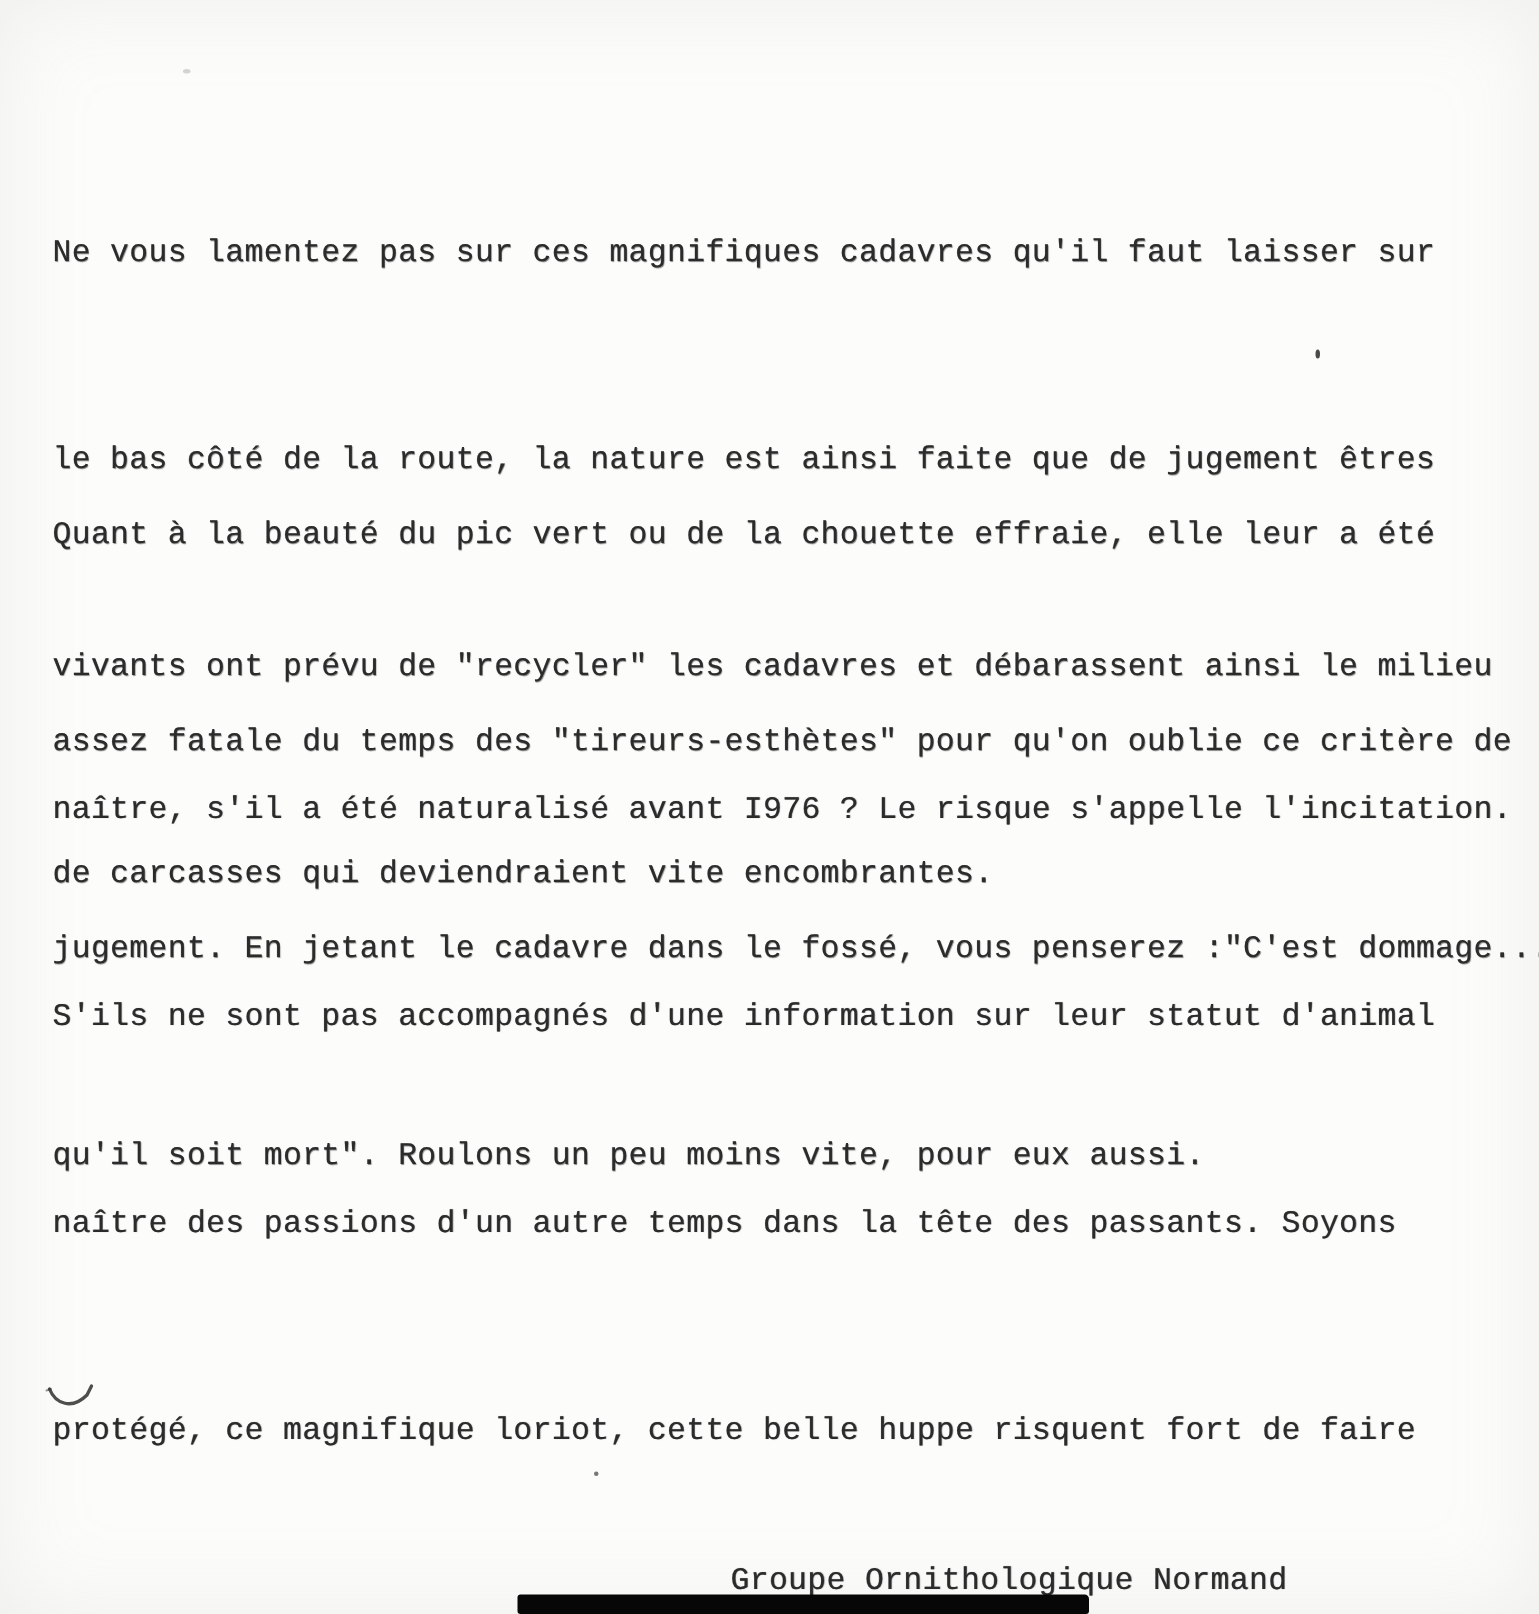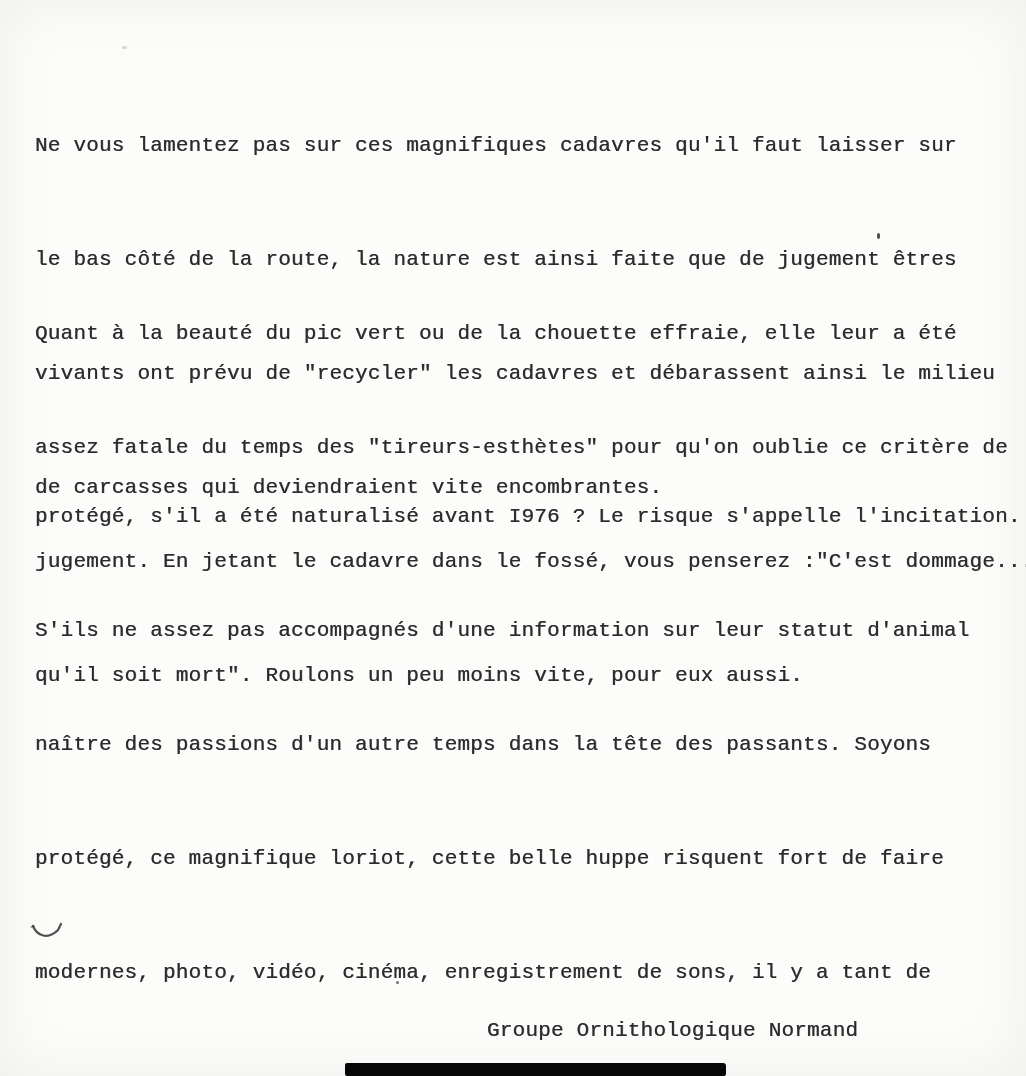--- a/index.html
+++ b/index.html
@@ -22,21 +22,21 @@
     font-size: 21px;
     line-height: 38px;
     letter-spacing: 0.2px;
     white-space: pre;
     text-shadow: 0.4px 0.4px 0.6px rgba(45,45,45,0.55), -0.2px 0 0.4px rgba(45,45,45,0.3);
   }
   .para-1 { top: 51px; }
   .para-2 { top: 239px; }
   .para-3 { top: 422px; }
   .signature { top: 936px; left: 487px; }
-  .tline { height: 38px; }
+  .tline { height: 38px; margin-top: 24px; }
   .pen-mark { position: absolute; left: 28px; top: 910px; }
   .bottom-bar {
     position: absolute;
     left: 345px; top: 1063px;
     width: 381px; height: 13px;
     background: #070707;
     border-radius: 2px 3px 2px 2px;
   }
   .speck { position: absolute; background: #8a8a86; border-radius: 50%; }
   .speck-a { left: 877px; top: 233px; width: 3px; height: 6px; background:#4a4a48; }
@@ -56,22 +56,22 @@
   </div>
 
   <div class="typed para-2">
     <div class="tline">Quant à la beauté du pic vert ou de la chouette effraie, elle leur a été</div>
     <div class="tline">assez fatale du temps des "tireurs-esthètes" pour qu'on oublie ce critère de</div>
     <div class="tline">jugement. En jetant le cadavre dans le fossé, vous penserez :"C'est dommage...</div>
     <div class="tline">qu'il soit mort". Roulons un peu moins vite, pour eux aussi.</div>
   </div>
 
   <div class="typed para-3">
-    <div class="tline">protégé, s'il a été naturalisé avant I976 ? Le risque s'appelle l'incitation.</div>
-    <div class="tline">S'ils ne assez pas accompagnés d'une information sur leur statut d'animal</div>
+    <div class="tline">naître, s'il a été naturalisé avant I976 ? Le risque s'appelle l'incitation.</div>
+    <div class="tline">S'ils ne sont pas accompagnés d'une information sur leur statut d'animal</div>
     <div class="tline">naître des passions d'un autre temps dans la tête des passants. Soyons</div>
     <div class="tline">protégé, ce magnifique loriot, cette belle huppe risquent fort de faire</div>
     <div class="tline">modernes, photo, vidéo, cinéma, enregistrement de sons, il y a tant de</div>
     
   </div>
 
   <div class="typed signature">
     <div class="tline">Groupe Ornithologique Normand</div>
     
   </div>

